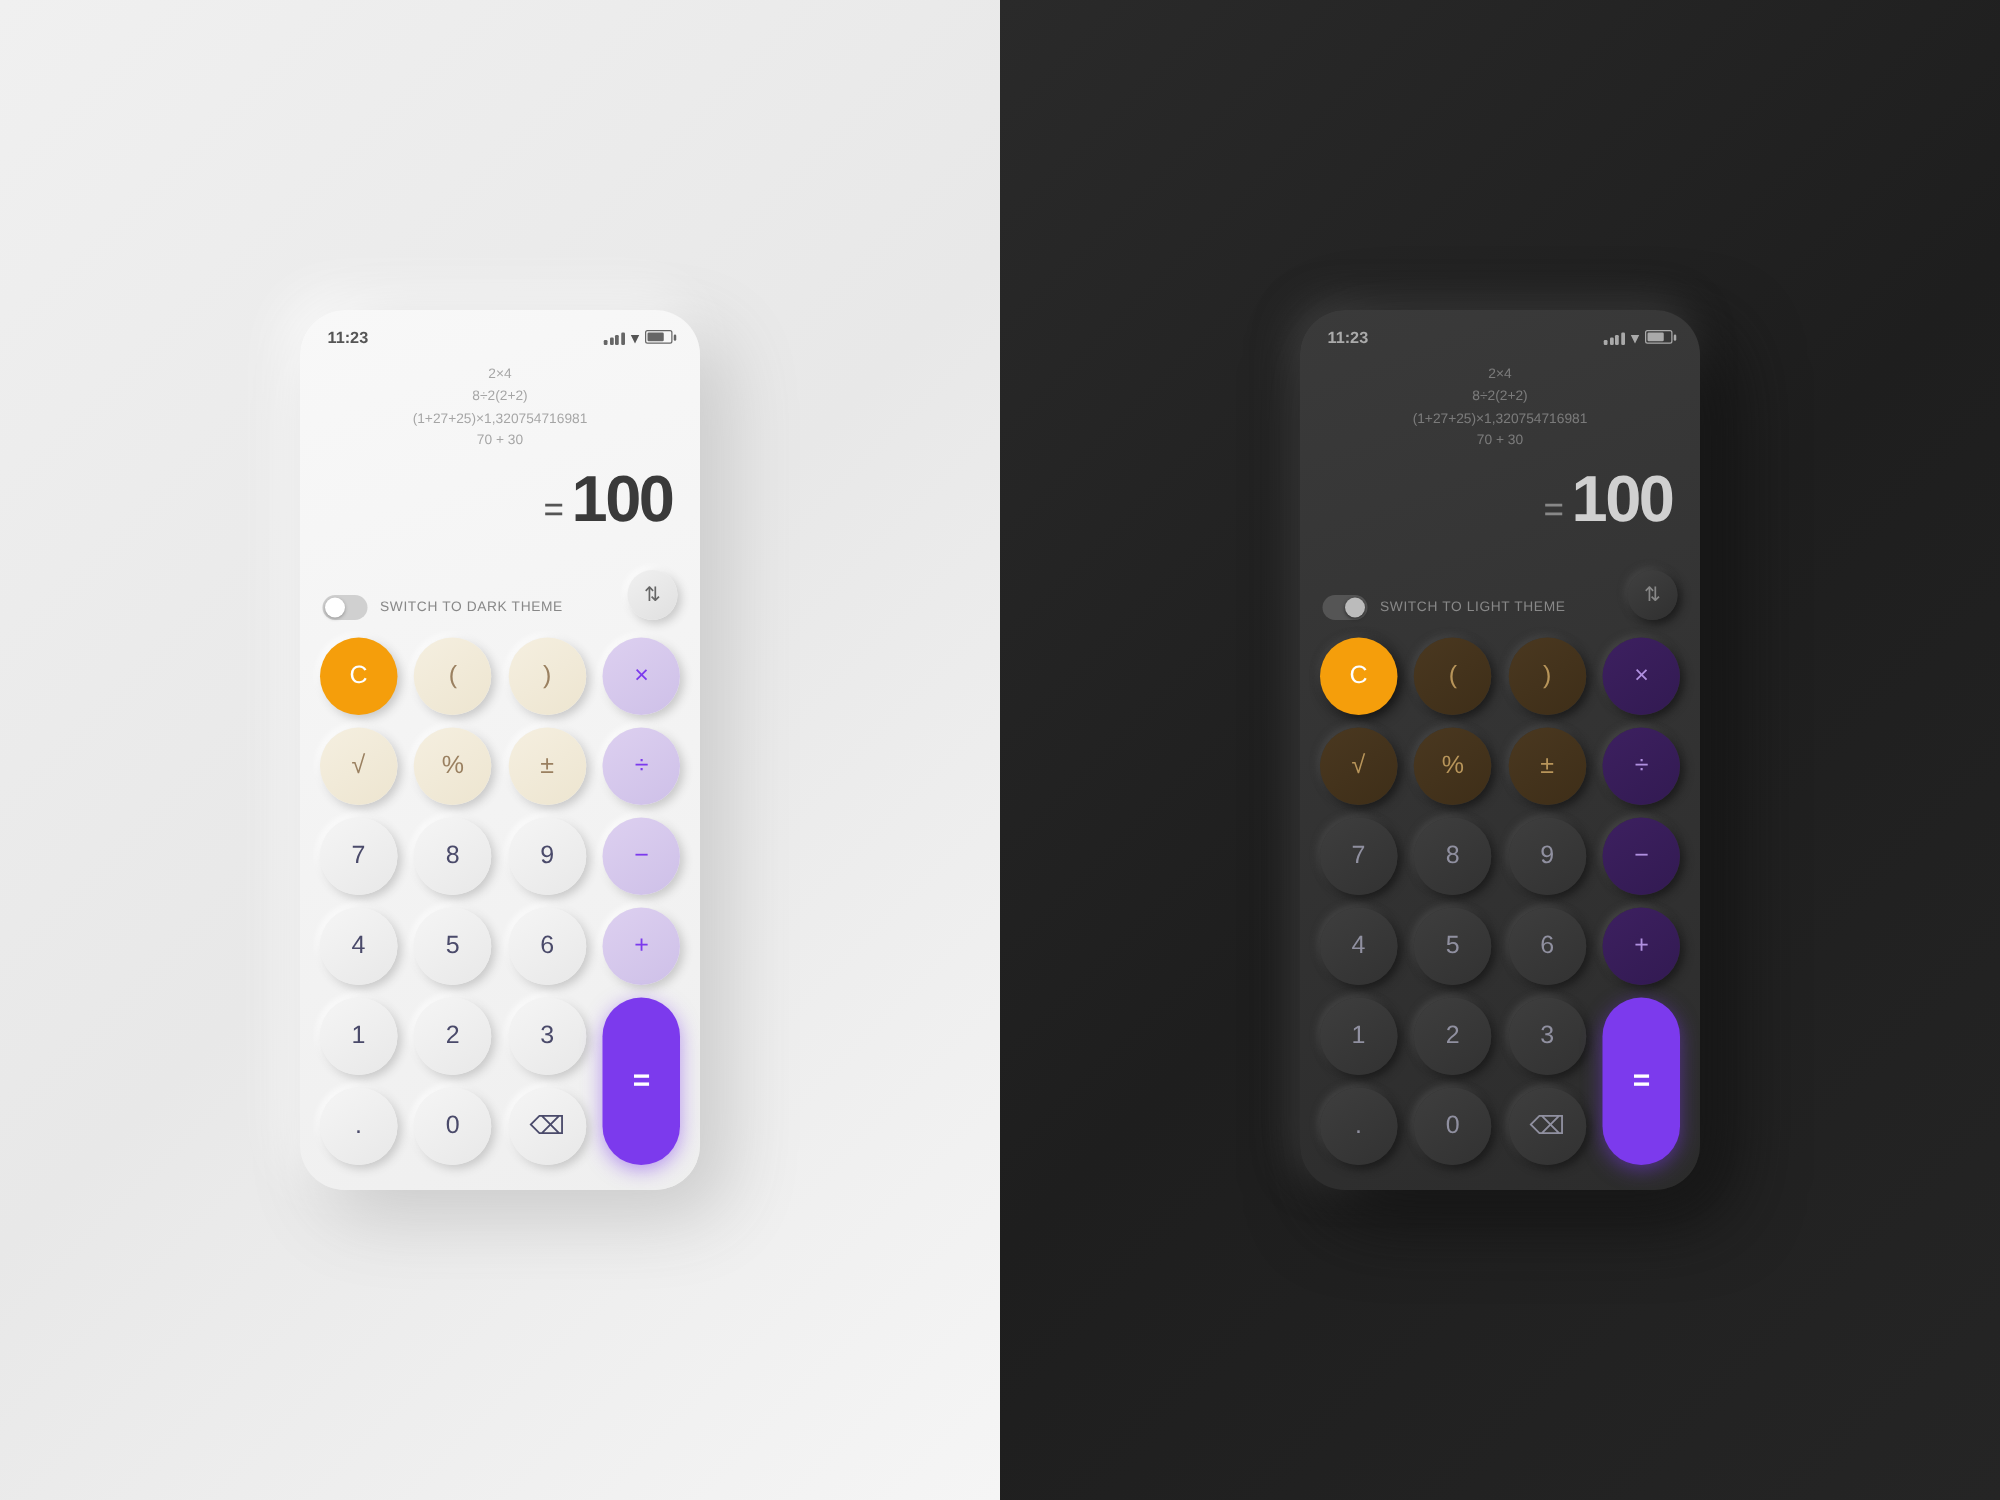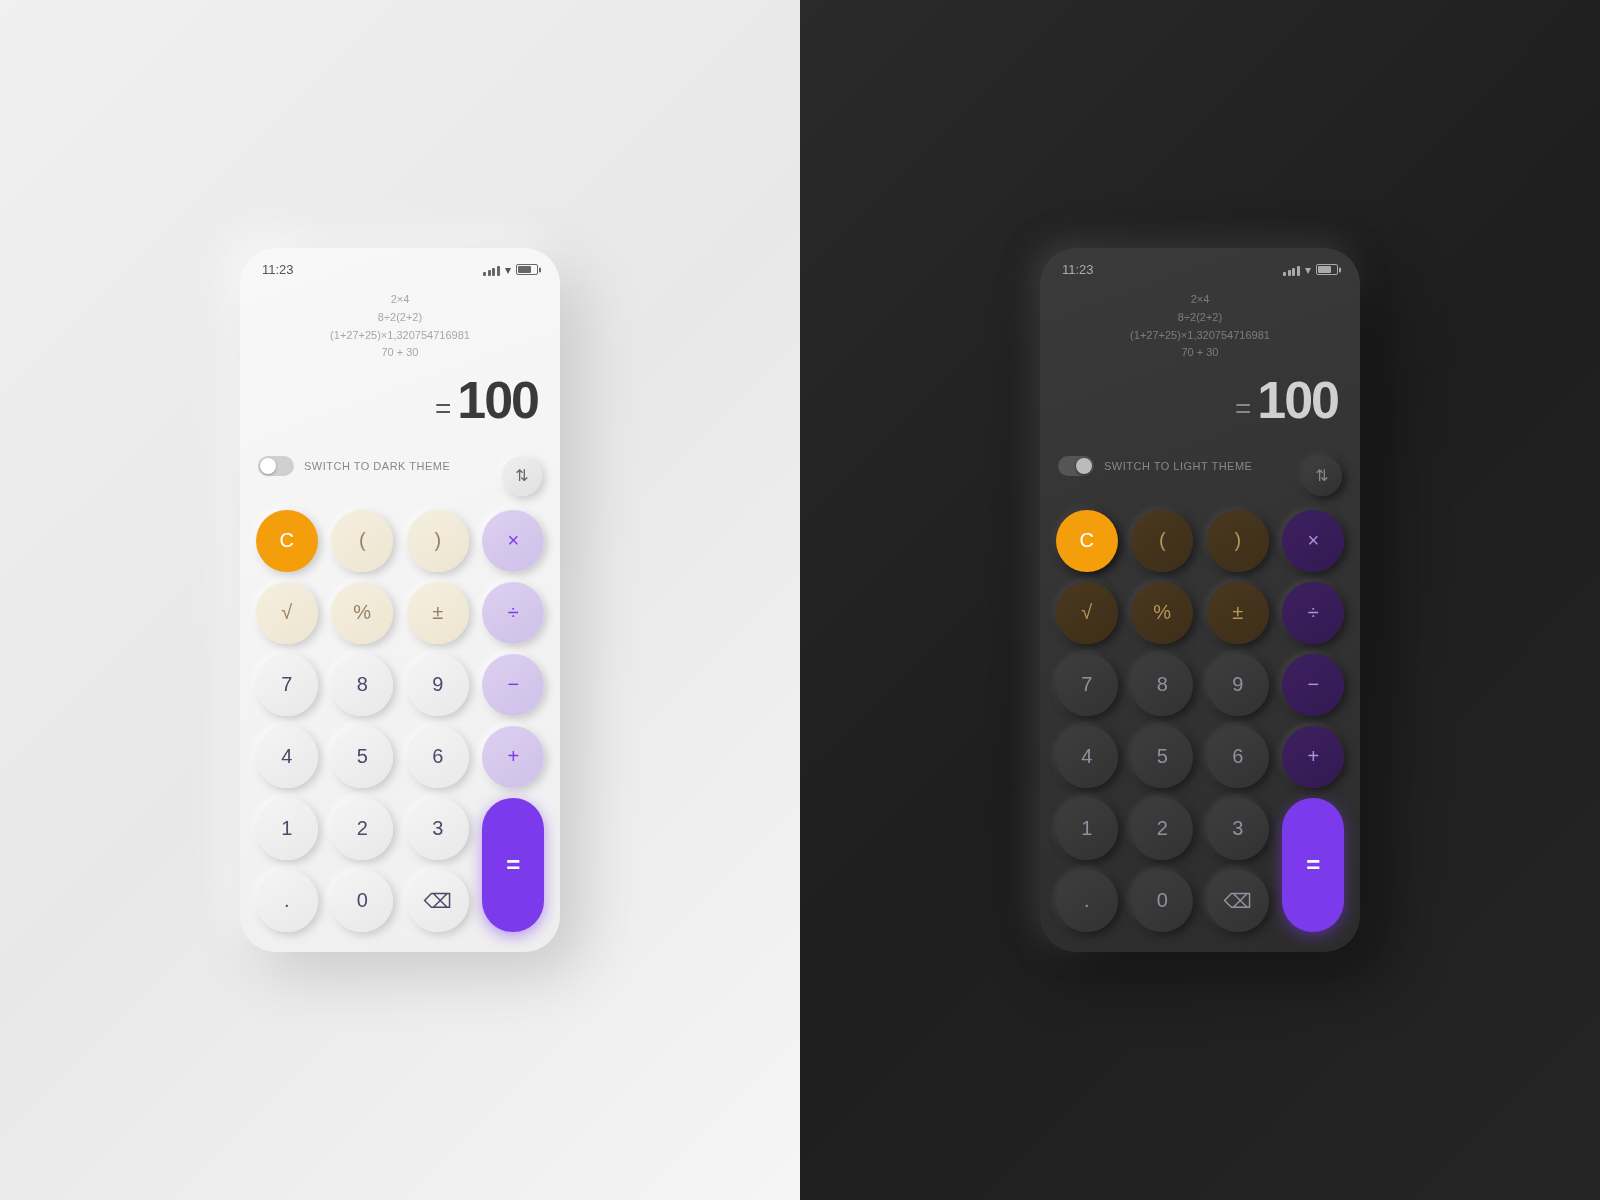--- a/index.html
+++ b/index.html
@@ -47,21 +47,21 @@
       box-shadow: 20px 20px 60px #111, -5px -5px 30px #444;
     }
 
     
     .status-bar {
       display: flex;
       justify-content: space-between;
       align-items: center;
       padding: 14px 22px 6px;
       font-size: 13px;
-      font-weight: 400;
+      font-weight: 700;
     }
 
     .status-bar-light { color: #555; }
     .status-bar-dark { color: #aaa; }
 
     .status-icons {
       display: flex;
       align-items: center;
       gap: 5px;
     }
@@ -102,21 +102,21 @@
     }
 
     .display-light .result-equals { color: #555; }
     .display-light .result-value { color: #3a3a3a; }
     .display-dark .result-equals { color: #888; }
     .display-dark .result-value { color: #d0d0d0; }
 
     
     .theme-row {
       display: flex;
-      align-items: flex-start;
+      align-items: flex-end;
       justify-content: space-between;
       padding: 10px 18px 14px;
     }
 
     .toggle-group {
       display: flex;
       align-items: center;
       gap: 10px;
     }
 

